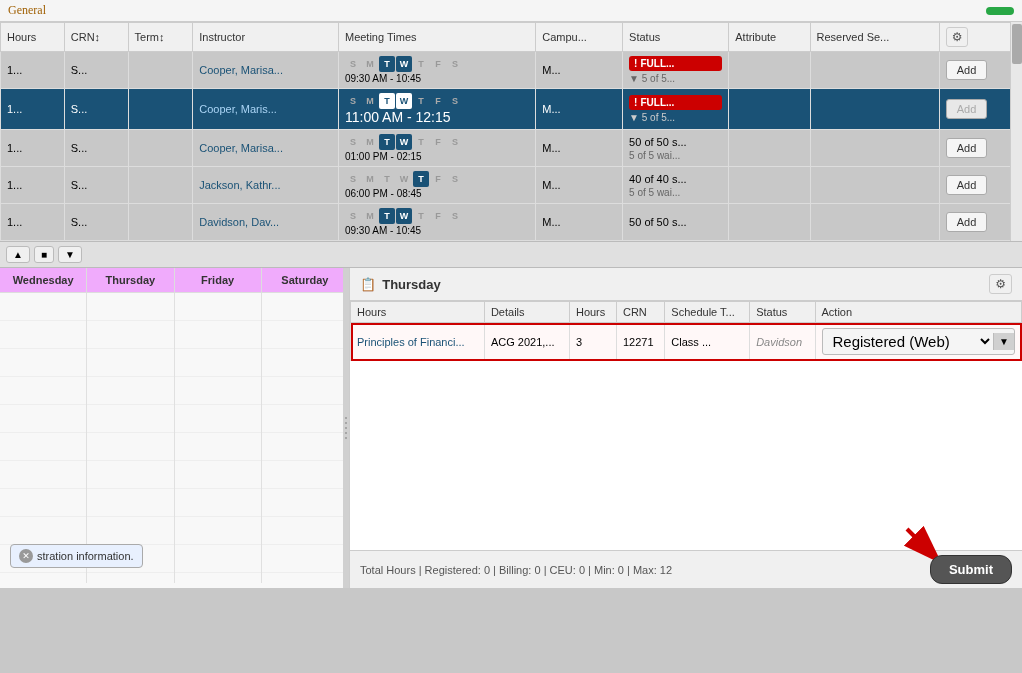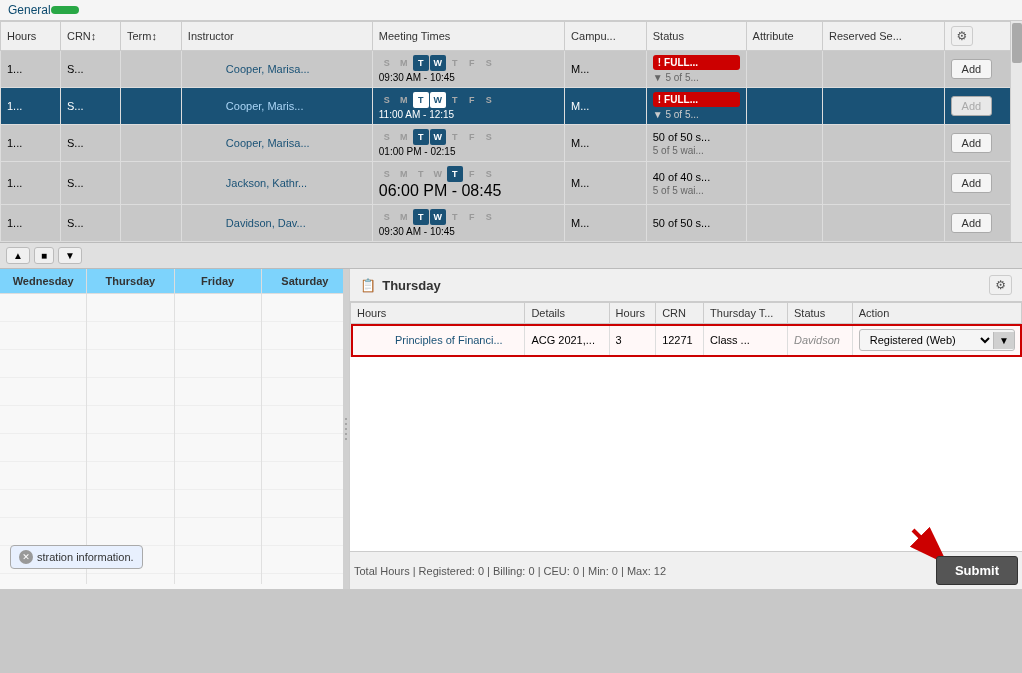--- a/index.html
+++ b/index.html
@@ -115,21 +115,21 @@
     .btn-add-disabled {
       background: #e8e8e8;
       border: 1px solid #aaa;
       border-radius: 3px;
       padding: 3px 10px;
       font-size: 11px;
       color: #aaa;
       cursor: not-allowed;
     }
 
-    a { color: #1a5276; text-decoration: none; margin-left: 38px; }
+    a { color: #1a5276; text-decoration: none; }
 
     .gear-btn {
       background: none;
       border: 1px solid #ccc;
       border-radius: 3px;
       padding: 2px 5px;
       cursor: pointer;
       font-size: 12px;
       color: #555;
     }
@@ -164,21 +164,21 @@
     .calendar-pane {
       flex: 0 0 350px;
       background: #f8f8f8;
       border-right: 1px solid #ccc;
       overflow: hidden;
     }
 
     .calendar-header {
       display: grid;
       grid-template-columns: repeat(4, 1fr);
-      background: #7dd3fc;
+      background: #f0abfc;
       border-bottom: 1px solid #ddd;
     }
 
     .cal-day-header {
       text-align: center;
       padding: 6px 4px;
       font-size: 11px;
       font-weight: bold;
       color: #333;
       border-right: 1px solid #ddd;
@@ -271,51 +271,51 @@
       border: 1px solid #bbb;
       border-radius: 3px;
       overflow: hidden;
       background: #f5f5f5;
     }
 
     .action-select {
       border: none;
       background: transparent;
       padding: 3px 6px;
-      font-size: 11px;
+      font-size: 15px;
       outline: none;
       flex: 1;
       cursor: pointer;
     }
 
     .action-select-arrow {
       background: #d0d0d0;
       border-left: 1px solid #bbb;
       padding: 3px 5px;
       font-size: 10px;
       cursor: pointer;
     }
 
     
     .footer-bar {
       background: #f0f0f0;
       border-top: 1px solid #ccc;
-      padding: 4px 4px;
+      padding: 4px 10px;
       font-size: 11px;
       color: #555;
       display: flex;
       justify-content: space-between;
       align-items: center;
     }
 
     .submit-btn {
       background: #555;
       color: white;
       border: 1px solid #333;
-      border-radius: 3px;
+      border-radius: 12px;
       padding: 6px 18px;
       font-size: 13px;
       font-weight: bold;
       cursor: pointer;
       position: relative;
     }
 
     
     .tooltip-box {
       position: absolute;
@@ -390,24 +390,26 @@
       height: 40px;
       background: #aaa;
       border-radius: 2px;
       margin: 2px auto;
     }
 
     .general-header {
       background: #f5f5f5;
       padding: 3px 8px;
       font-size: 12px;
-      color: #0c4a6e;
+      color: #a16207;
       border-bottom: 1px solid #ccc;
       display: flex;
-      align-items: center;
+      justify-content: space-between;
+      align-items: center;
+      font-family: Liberation Serif, serif;
     }
 
     .green-btn {
       background: #28a745;
       color: white;
       border: none;
       border-radius: 4px;
       padding: 4px 14px;
       font-size: 12px;
       cursor: pointer;
@@ -471,21 +473,21 @@
           <td></td>
           <td><a href="#">Cooper, Maris...</a></td>
           <td><div class="days-cell">
               <span class="day-box day-inactive">S</span>
               <span class="day-box day-inactive">M</span>
               <span class="day-box day-active">T</span>
               <span class="day-box day-active">W</span>
               <span class="day-box day-inactive">T</span>
               <span class="day-box day-inactive">F</span>
               <span class="day-box day-inactive">S</span>
-            </div><span style="font-size: 10px;"> 11:00 AM - 12:15</span></td>
+            </div><span style="font-size: 14px;"> 11:00 AM - 12:15</span></td>
           <td>M...</td>
           <td>
             <div class="status-cell">
               <span class="badge-full"><span class="excl">!</span>FULL...</span>
               <div class="waitlist-text">▼ 5 of 5...</div>
             </div>
           </td>
           <td></td>
           <td></td>
           <td><button class="btn-add-disabled" disabled="">Add</button></td>
@@ -518,21 +520,21 @@
           <td></td>
           <td><a href="#">Jackson, Kathr...</a></td>
           <td><div class="days-cell">
               <span class="day-box day-inactive">S</span>
               <span class="day-box day-inactive">M</span>
               <span class="day-box day-inactive">T</span>
               <span class="day-box day-inactive">W</span>
               <span class="day-box day-active">T</span>
               <span class="day-box day-inactive">F</span>
               <span class="day-box day-inactive">S</span>
-            </div><span style="font-size: 16px;"> 06:00 PM - 08:45</span></td>
+            </div><span style="font-size: 10px;"> 06:00 PM - 08:45</span></td>
           <td>M...</td>
           <td>
             <div class="status-cell">40 of 40 s...<br><span style="font-size:10px;color:#666;">5 of 5 wai...</span></div>
           </td>
           <td></td>
           <td></td>
           <td><button class="btn-add">Add</button></td>
         </tr>
         <tr>
           <td>1...</td>
@@ -651,21 +653,21 @@
     </div>
 
     <div class="summary-table-container">
       <table class="summary-table">
         <thead>
           <tr>
             <th>Hours</th>
             <th>Details</th>
             <th>Hours</th>
             <th>CRN</th>
-            <th>Thursday T...</th>
+            <th>Schedule T...</th>
             <th>Status</th>
             <th>Action</th>
           </tr>
         </thead>
         <tbody id="summary-table-body">
             <tr class="summary-row-highlighted">
               <td><a href="#">Principles of Financi...</a></td>
               <td>ACG 2021,...</td>
               <td>3</td>
               <td>12271</td>

